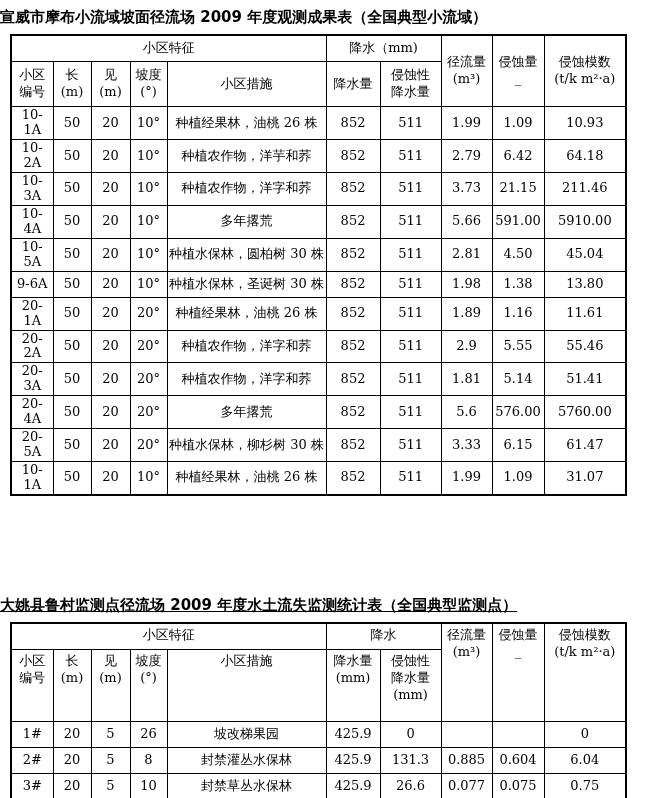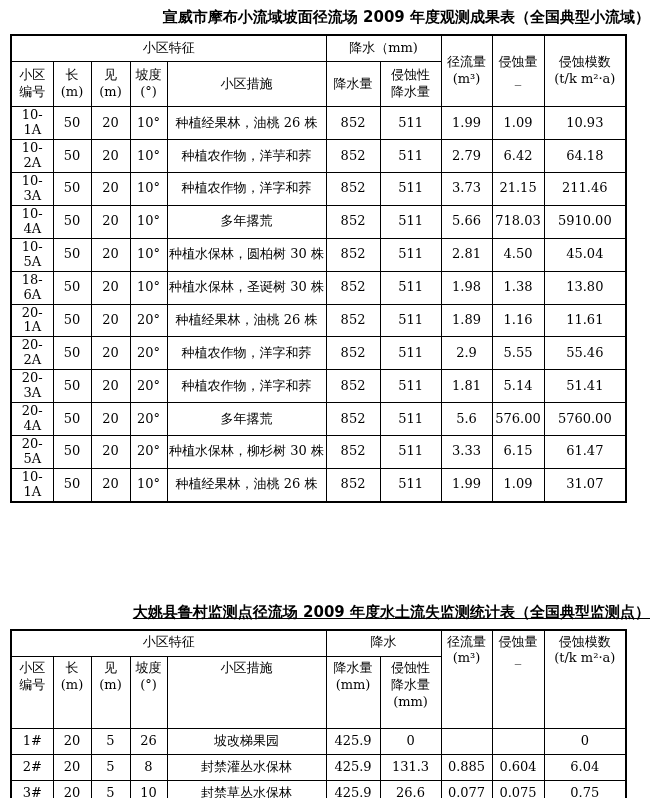--- a/index.html
+++ b/index.html
@@ -7,21 +7,21 @@
   body {
     width:650px; height:798px;
     font-family:"DejaVu Serif", serif;
     color:#000;
     overflow:hidden;
   }
   .doc-title {
     font-family:"DejaVu Sans", sans-serif;
     font-weight:bold;
     font-size:15px;
-    text-align:right;
+    text-align:left;
     line-height:1.25;
   }
   .title-1 { padding-top:8px; }
   .title-2 { margin-top:100px;text-decoration:underline; }
   table {
     border-collapse:collapse;
     table-layout:fixed;
     width:615px;
     margin:7px 0 0 10px;
     border:2px solid #000;
@@ -126,37 +126,37 @@
       </tr>
       <tr>
         <td>10-4A</td>
         <td>50</td>
         <td>20</td>
         <td>10°</td>
         <td>多年撂荒</td>
         <td>852</td>
         <td>511</td>
         <td>5.66</td>
-        <td>718.03</td>
+        <td>591.00</td>
         <td>5910.00</td>
       </tr>
       <tr>
         <td>10-5A</td>
         <td>50</td>
         <td>20</td>
         <td>10°</td>
         <td>种植水保林，圆柏树 30 株</td>
         <td>852</td>
         <td>511</td>
         <td>2.81</td>
         <td>4.50</td>
         <td>45.04</td>
       </tr>
       <tr>
-        <td>18-6A</td>
+        <td>9-6A</td>
         <td>50</td>
         <td>20</td>
         <td>10°</td>
         <td>种植水保林，圣诞树 30 株</td>
         <td>852</td>
         <td>511</td>
         <td>1.98</td>
         <td>1.38</td>
         <td>13.80</td>
       </tr>

